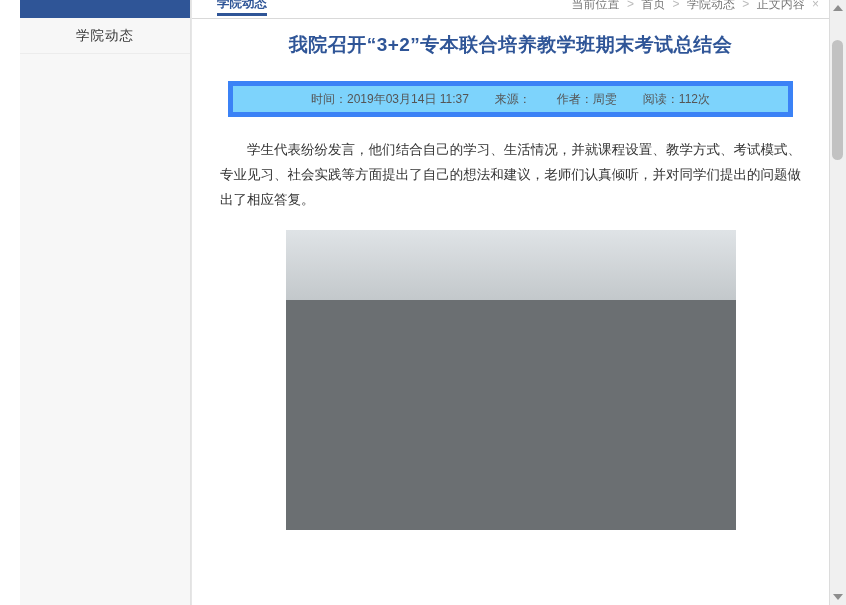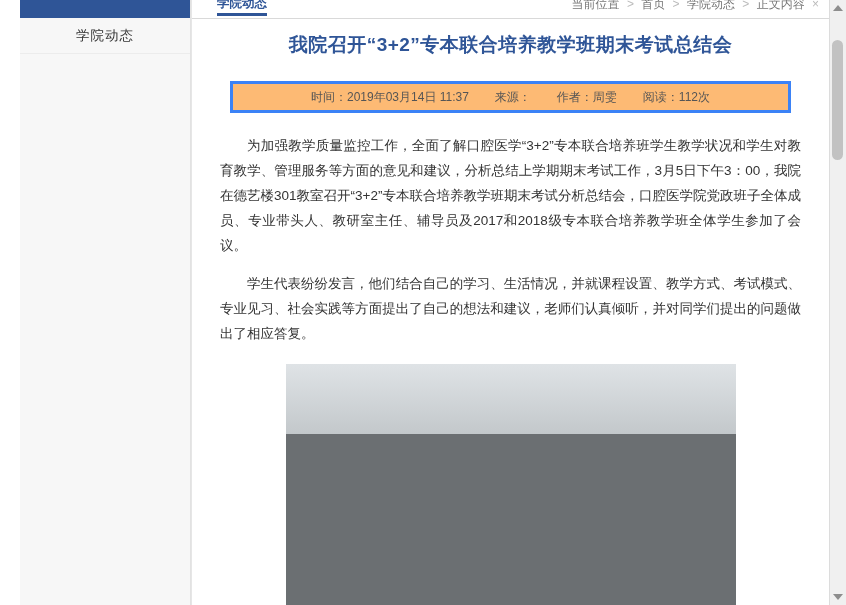--- a/index.html
+++ b/index.html
@@ -104,22 +104,22 @@
     font-weight: bold;
     color: #2f5597;
     margin: 12px 0 22px 0;
     line-height: 28px;
     letter-spacing: 0.5px;
   }
   .meta-bar {
     margin: 0 auto 20px auto;
     width: 555px;
     height: 26px;
-    background: #fdba74;
-    border: 3px solid #3b82f6;
+    background: #7dd3fc;
+    border: 5px solid #3b82f6;
     display: flex;
     align-items: center;
     justify-content: center;
     font-size: 12px;
     color: #555555;
   }
   .meta-item {
     margin: 0 13px;
     white-space: nowrap;
   }
@@ -220,21 +220,20 @@
           <span>来源：</span><span></span>
         </span>
         <span class="meta-item">
           <span>作者：</span><span>周雯</span>
         </span>
         <span class="meta-item">
           <span>阅读：</span><span>112次</span>
         </span>
       </div>
 
-      <p class="para">为加强教学质量监控工作，全面了解口腔医学“3+2”专本联合培养班学生教学状况和学生对教育教学、管理服务等方面的意见和建议，分析总结上学期期末考试工作，3月5日下午3：00，我院在德艺楼301教室召开“3+2”专本联合培养教学班期末考试分析总结会，口腔医学院党政班子全体成员、专业带头人、教研室主任、辅导员及2017和2018级专本联合培养教学班全体学生参加了会议。</p>
       <p class="para">学生代表纷纷发言，他们结合自己的学习、生活情况，并就课程设置、教学方式、考试模式、专业见习、社会实践等方面提出了自己的想法和建议，老师们认真倾听，并对同学们提出的问题做出了相应答复。</p>
 
       <div class="photo-wrap">
         <div class="photo">
           <div class="ph-ceiling"></div>
           
           
           
           
           

